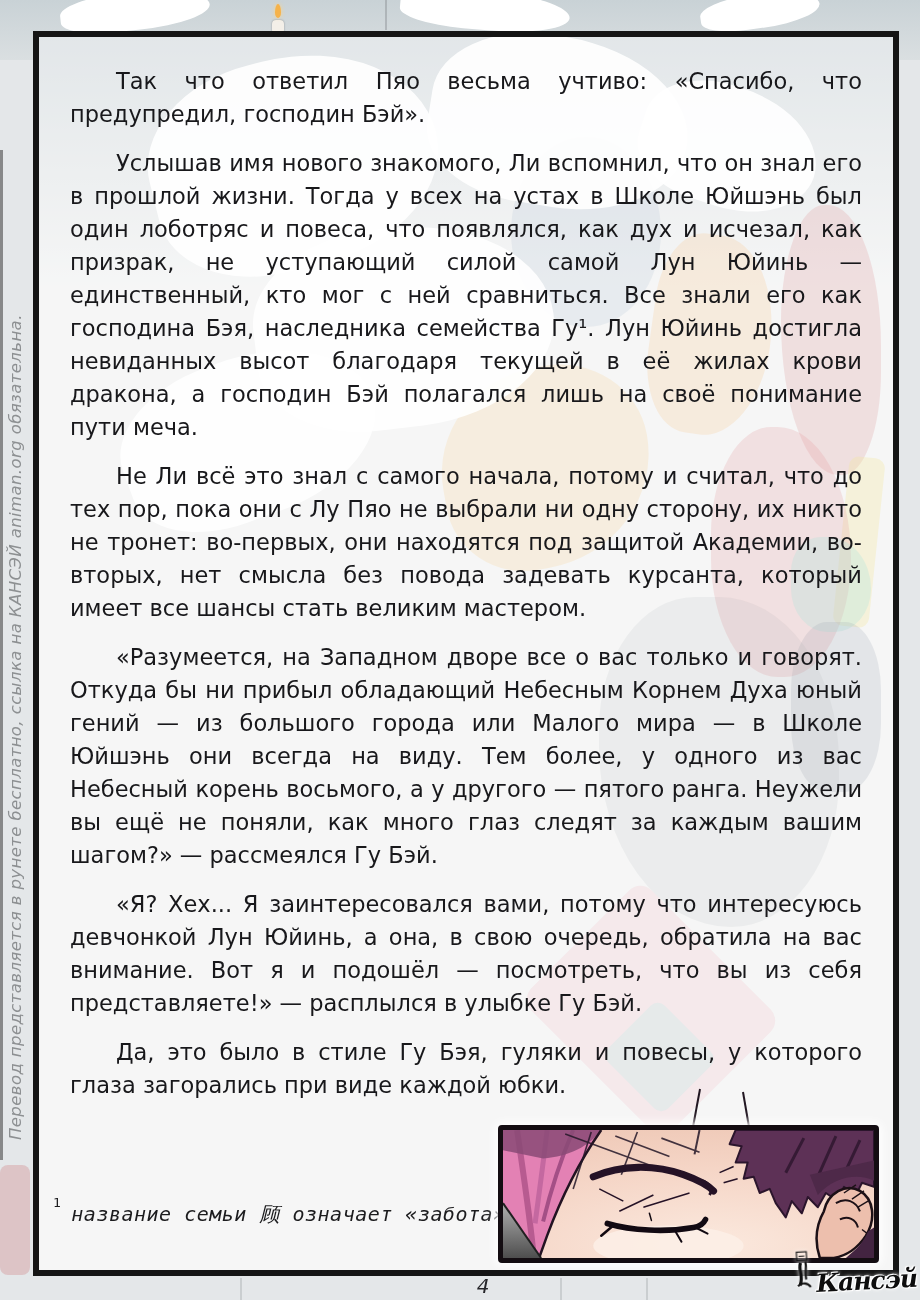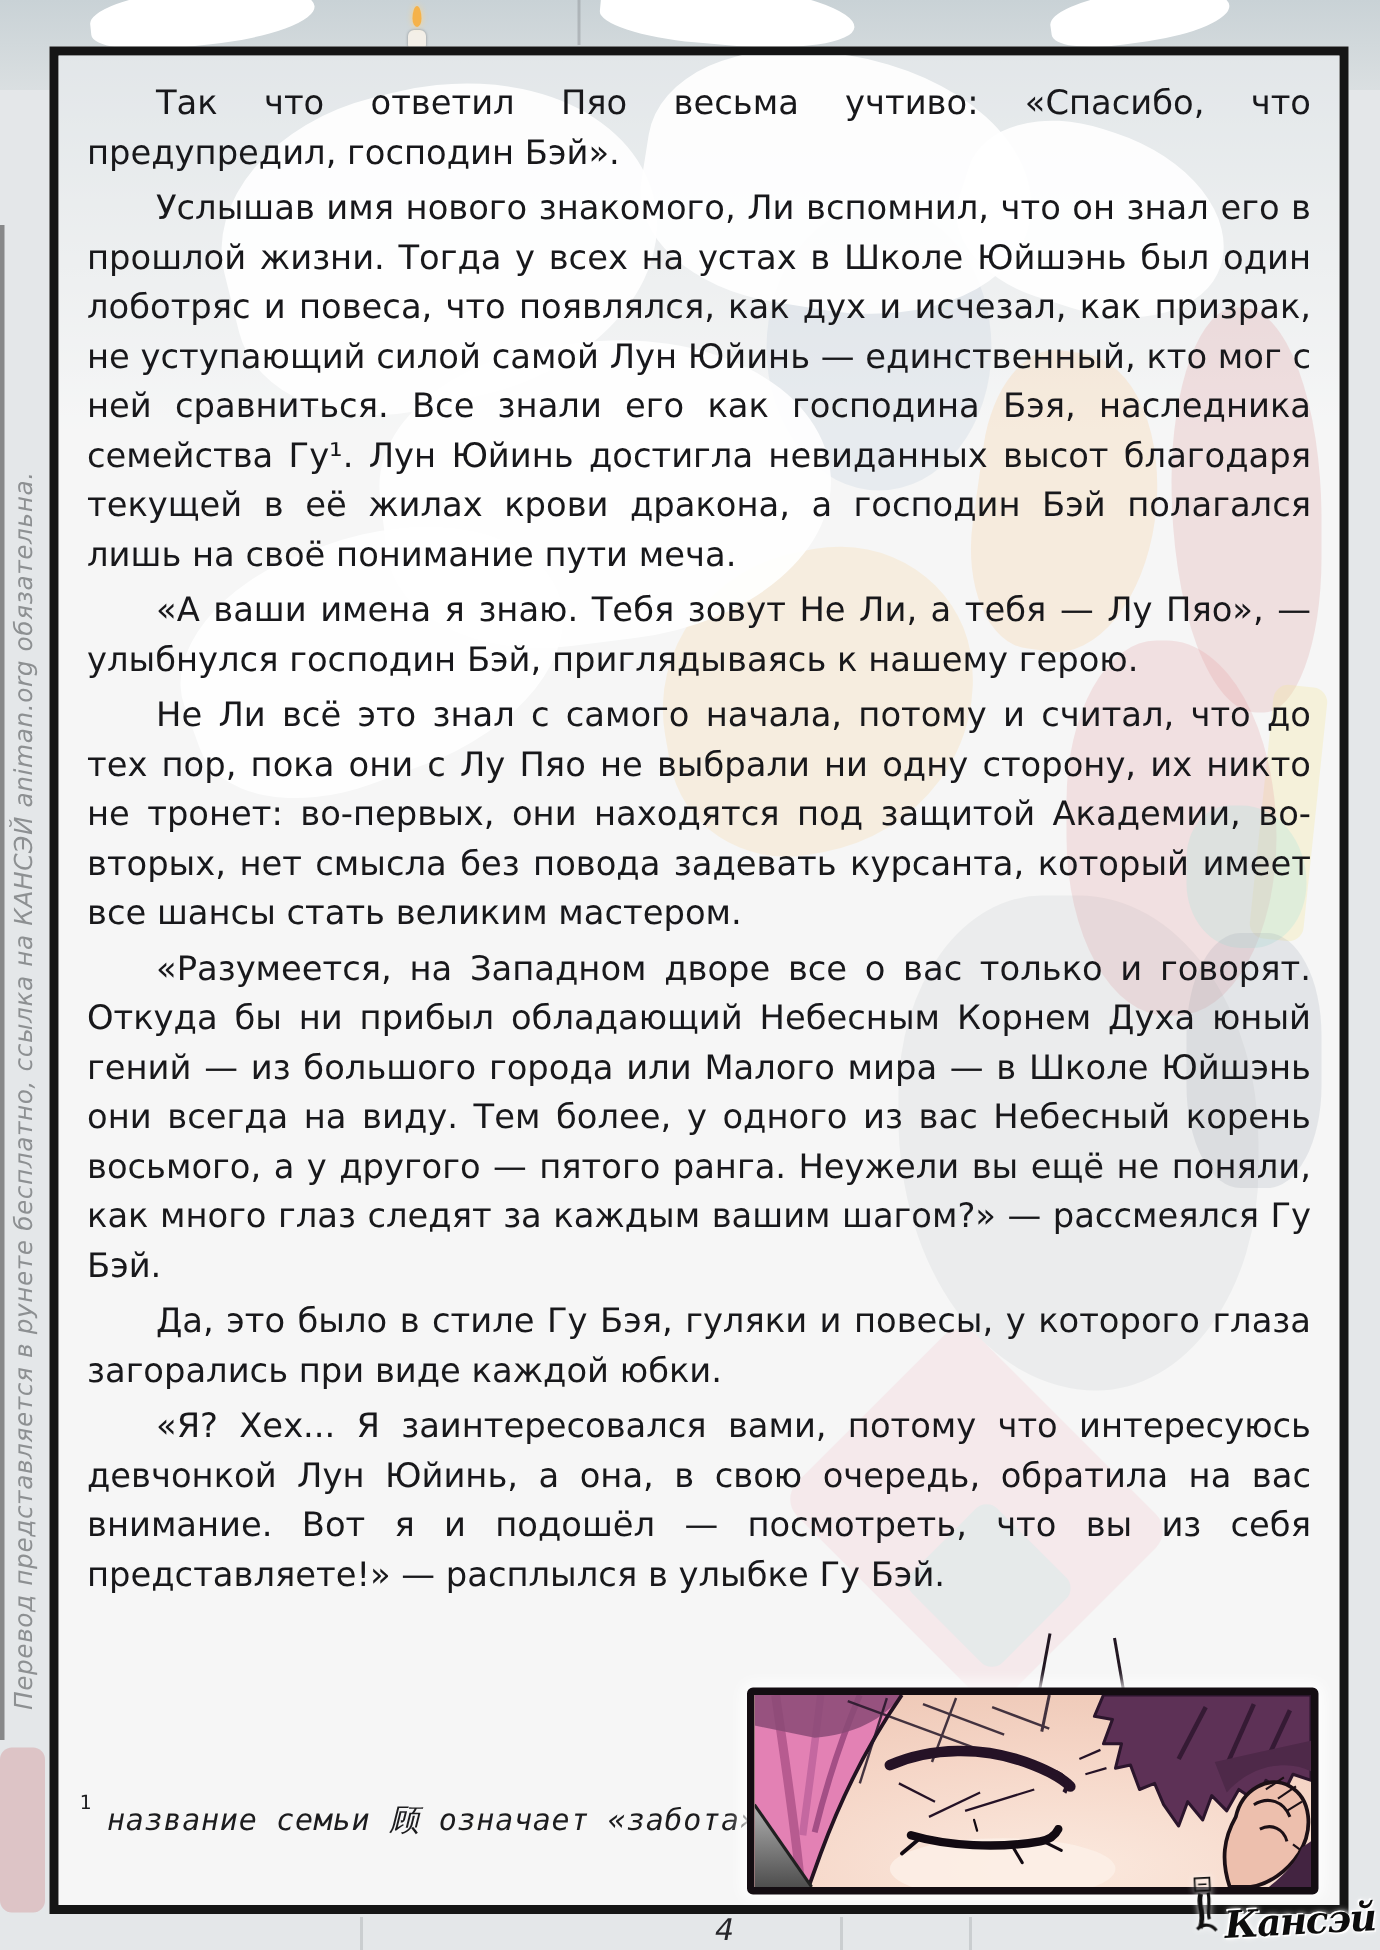--- a/index.html
+++ b/index.html
@@ -57,21 +57,21 @@
                  opacity:.18;transform:rotate(45deg);border-radius:16px;}
   .f-tealdiamond{left:578px;top:980px;width:85px;height:80px;background:#7fd8cf;
                  opacity:.26;transform:rotate(45deg);border-radius:10px;}
   .f-wash{left:0;top:0;width:854px;height:1233px;background:rgba(255,255,255,.48);}
   .f-white{background:#fff;opacity:.92;border-radius:45% 55% 50% 40%;}
 
   
   .body-text{position:absolute;left:15px;top:12px;width:824px;height:1100px;
              overflow:hidden;color:#18181b;font-size:22.5px;line-height:33px;
              text-align:justify;z-index:5;}
-  .body-text p{margin:4px;text-indent:46px;}
+  .body-text p{margin:16px;text-indent:46px;}
 
   
   .footnote{position:absolute;left:14px;top:1158px;width:560px;z-index:5;
             font-family:"DejaVu Sans Mono",monospace;font-style:italic;
             font-size:20px;color:#1c1c1e;letter-spacing:.5px;}
   .fn-marker{font-size:13px;vertical-align:14px;margin-right:10px;font-style:normal;}
 
   
   .strands{position:absolute;left:614px;top:1050px;width:160px;height:40px;z-index:6;}
   .panel{position:absolute;left:459px;top:1088px;width:381px;height:138px;
@@ -128,25 +128,24 @@
     <div class="fa f-white" style="left:110px;top:20px;width:290px;height:210px;transform:rotate(-14deg);"></div>
     <div class="fa f-white" style="left:390px;top:0;width:260px;height:170px;transform:rotate(9deg);"></div>
     <div class="fa f-white" style="left:215px;top:190px;width:300px;height:200px;transform:rotate(-7deg);"></div>
     <div class="fa f-white" style="left:600px;top:50px;width:180px;height:120px;transform:rotate(18deg);"></div>
     <div class="fa f-white" style="left:80px;top:320px;width:260px;height:160px;transform:rotate(-20deg);"></div>
     <div class="fa f-wash"></div>
 
     <div class="body-text">
       <p>Так что ответил Пяо весьма учтиво: «Спасибо, что предупредил, господин Бэй».</p>
       <p>Услышав имя нового знакомого, Ли вспомнил, что он знал его в прошлой жизни. Тогда у всех на устах в Школе Юйшэнь был один лоботряс и повеса, что появлялся, как дух и исчезал, как призрак, не уступающий силой самой Лун Юйинь — единственный, кто мог с ней сравниться. Все знали его как господина Бэя, наследника семейства Гу¹. Лун Юйинь достигла невиданных высот благодаря текущей в её жилах крови дракона, а господин Бэй полагался лишь на своё понимание пути меча.</p>
-      <p>«А ваши имена я знаю. Тебя зовут Не Ли, а тебя — Лу Пяо», — улыбнулся господин Бэй, приглядываясь к нашему герою.</p>
       <p>Не Ли всё это знал с самого начала, потому и считал, что до тех пор, пока они с Лу Пяо не выбрали ни одну сторону, их никто не тронет: во-первых, они находятся под защитой Академии, во-вторых, нет смысла без повода задевать курсанта, который имеет все шансы стать великим мастером.</p>
       <p>«Разумеется, на Западном дворе все о вас только и говорят. Откуда бы ни прибыл обладающий Небесным Корнем Духа юный гений — из большого города или Малого мира — в Школе Юйшэнь они всегда на виду. Тем более, у одного из вас Небесный корень восьмого, а у другого — пятого ранга. Неужели вы ещё не поняли, как много глаз следят за каждым вашим шагом?» — рассмеялся Гу Бэй.</p>
+      <p>«Я? Хех... Я заинтересовался вами, потому что интересуюсь девчонкой Лун Юйинь, а она, в свою очередь, обратила на вас внимание. Вот я и подошёл — посмотреть, что вы из себя представляете!» — расплылся в улыбке Гу Бэй.</p>
       <p>Да, это было в стиле Гу Бэя, гуляки и повесы, у которого глаза загорались при виде каждой юбки.</p>
-      <p>«Я? Хех... Я заинтересовался вами, потому что интересуюсь девчонкой Лун Юйинь, а она, в свою очередь, обратила на вас внимание. Вот я и подошёл — посмотреть, что вы из себя представляете!» — расплылся в улыбке Гу Бэй.</p>
     </div>
 
     <div class="footnote">
       <span class="fn-marker">1</span><span class="fn-text">название семьи 顾 означает «забота»</span>
     </div>
 
     <svg class="strands" viewBox="0 0 160 40">
       <path d="M40,40 L47,2" stroke="#221722" stroke-width="2" fill="none"></path>
       <path d="M96,40 L90,5" stroke="#221722" stroke-width="2" fill="none"></path>
     </svg>

